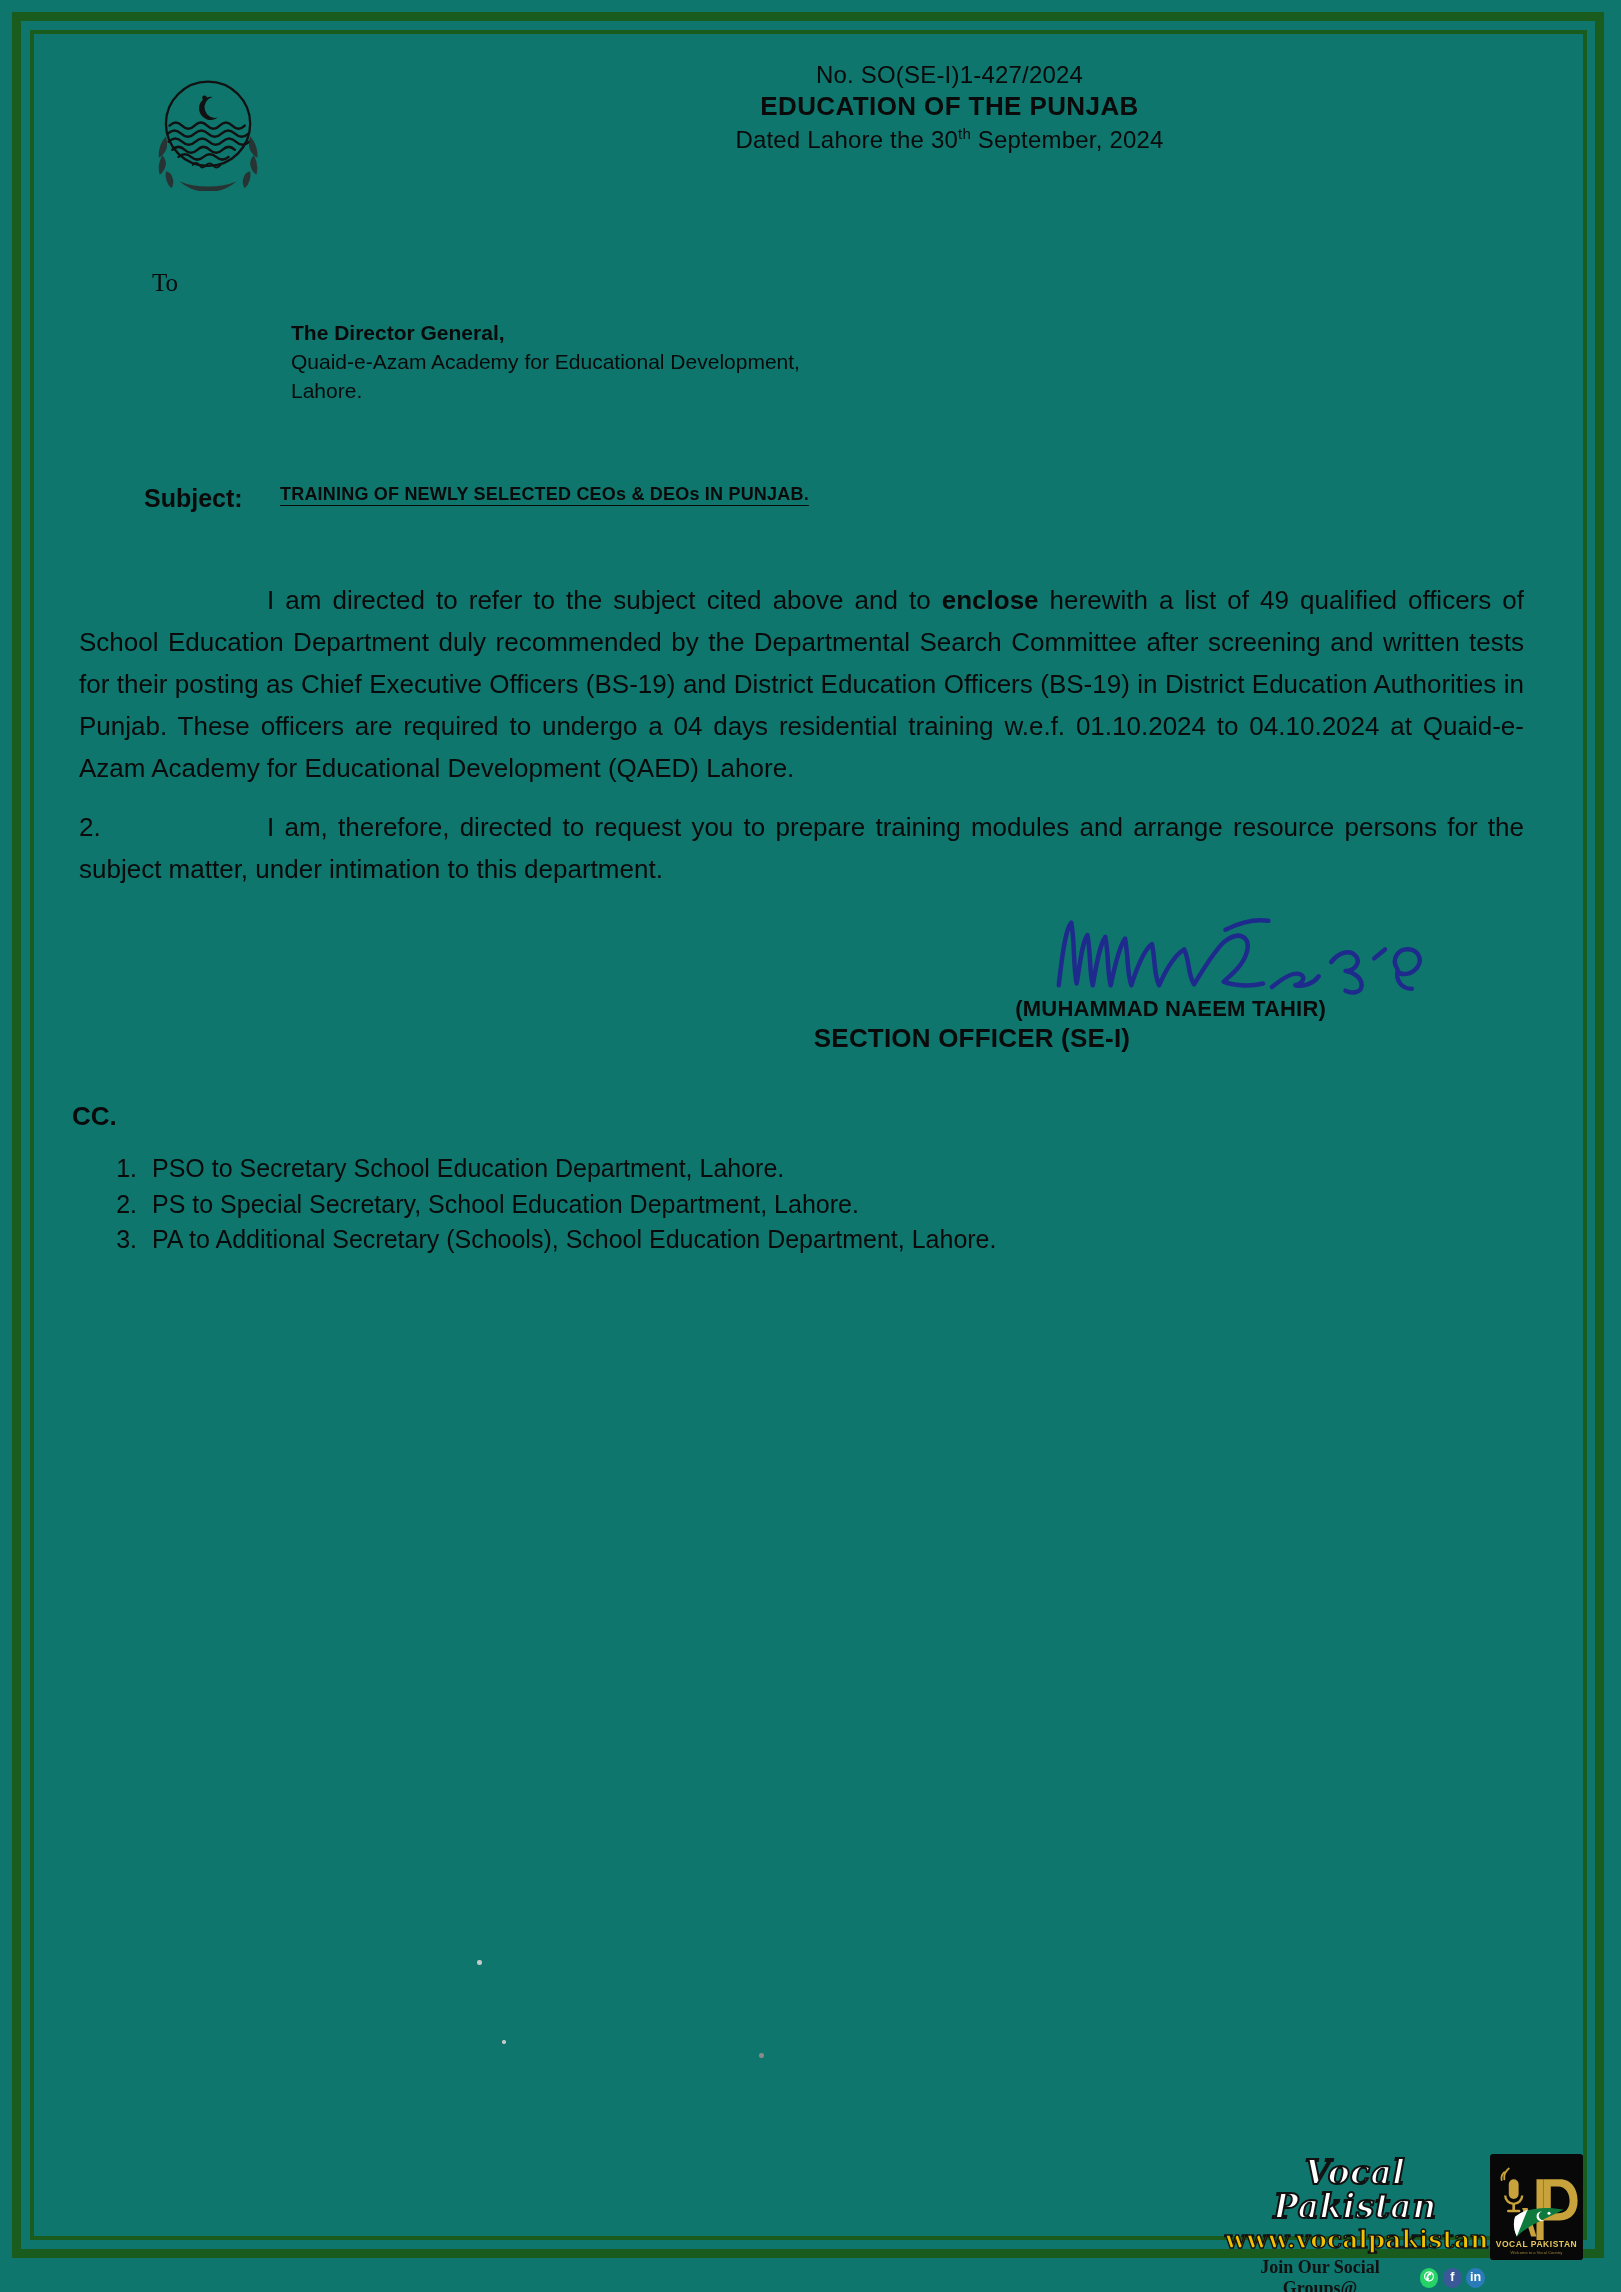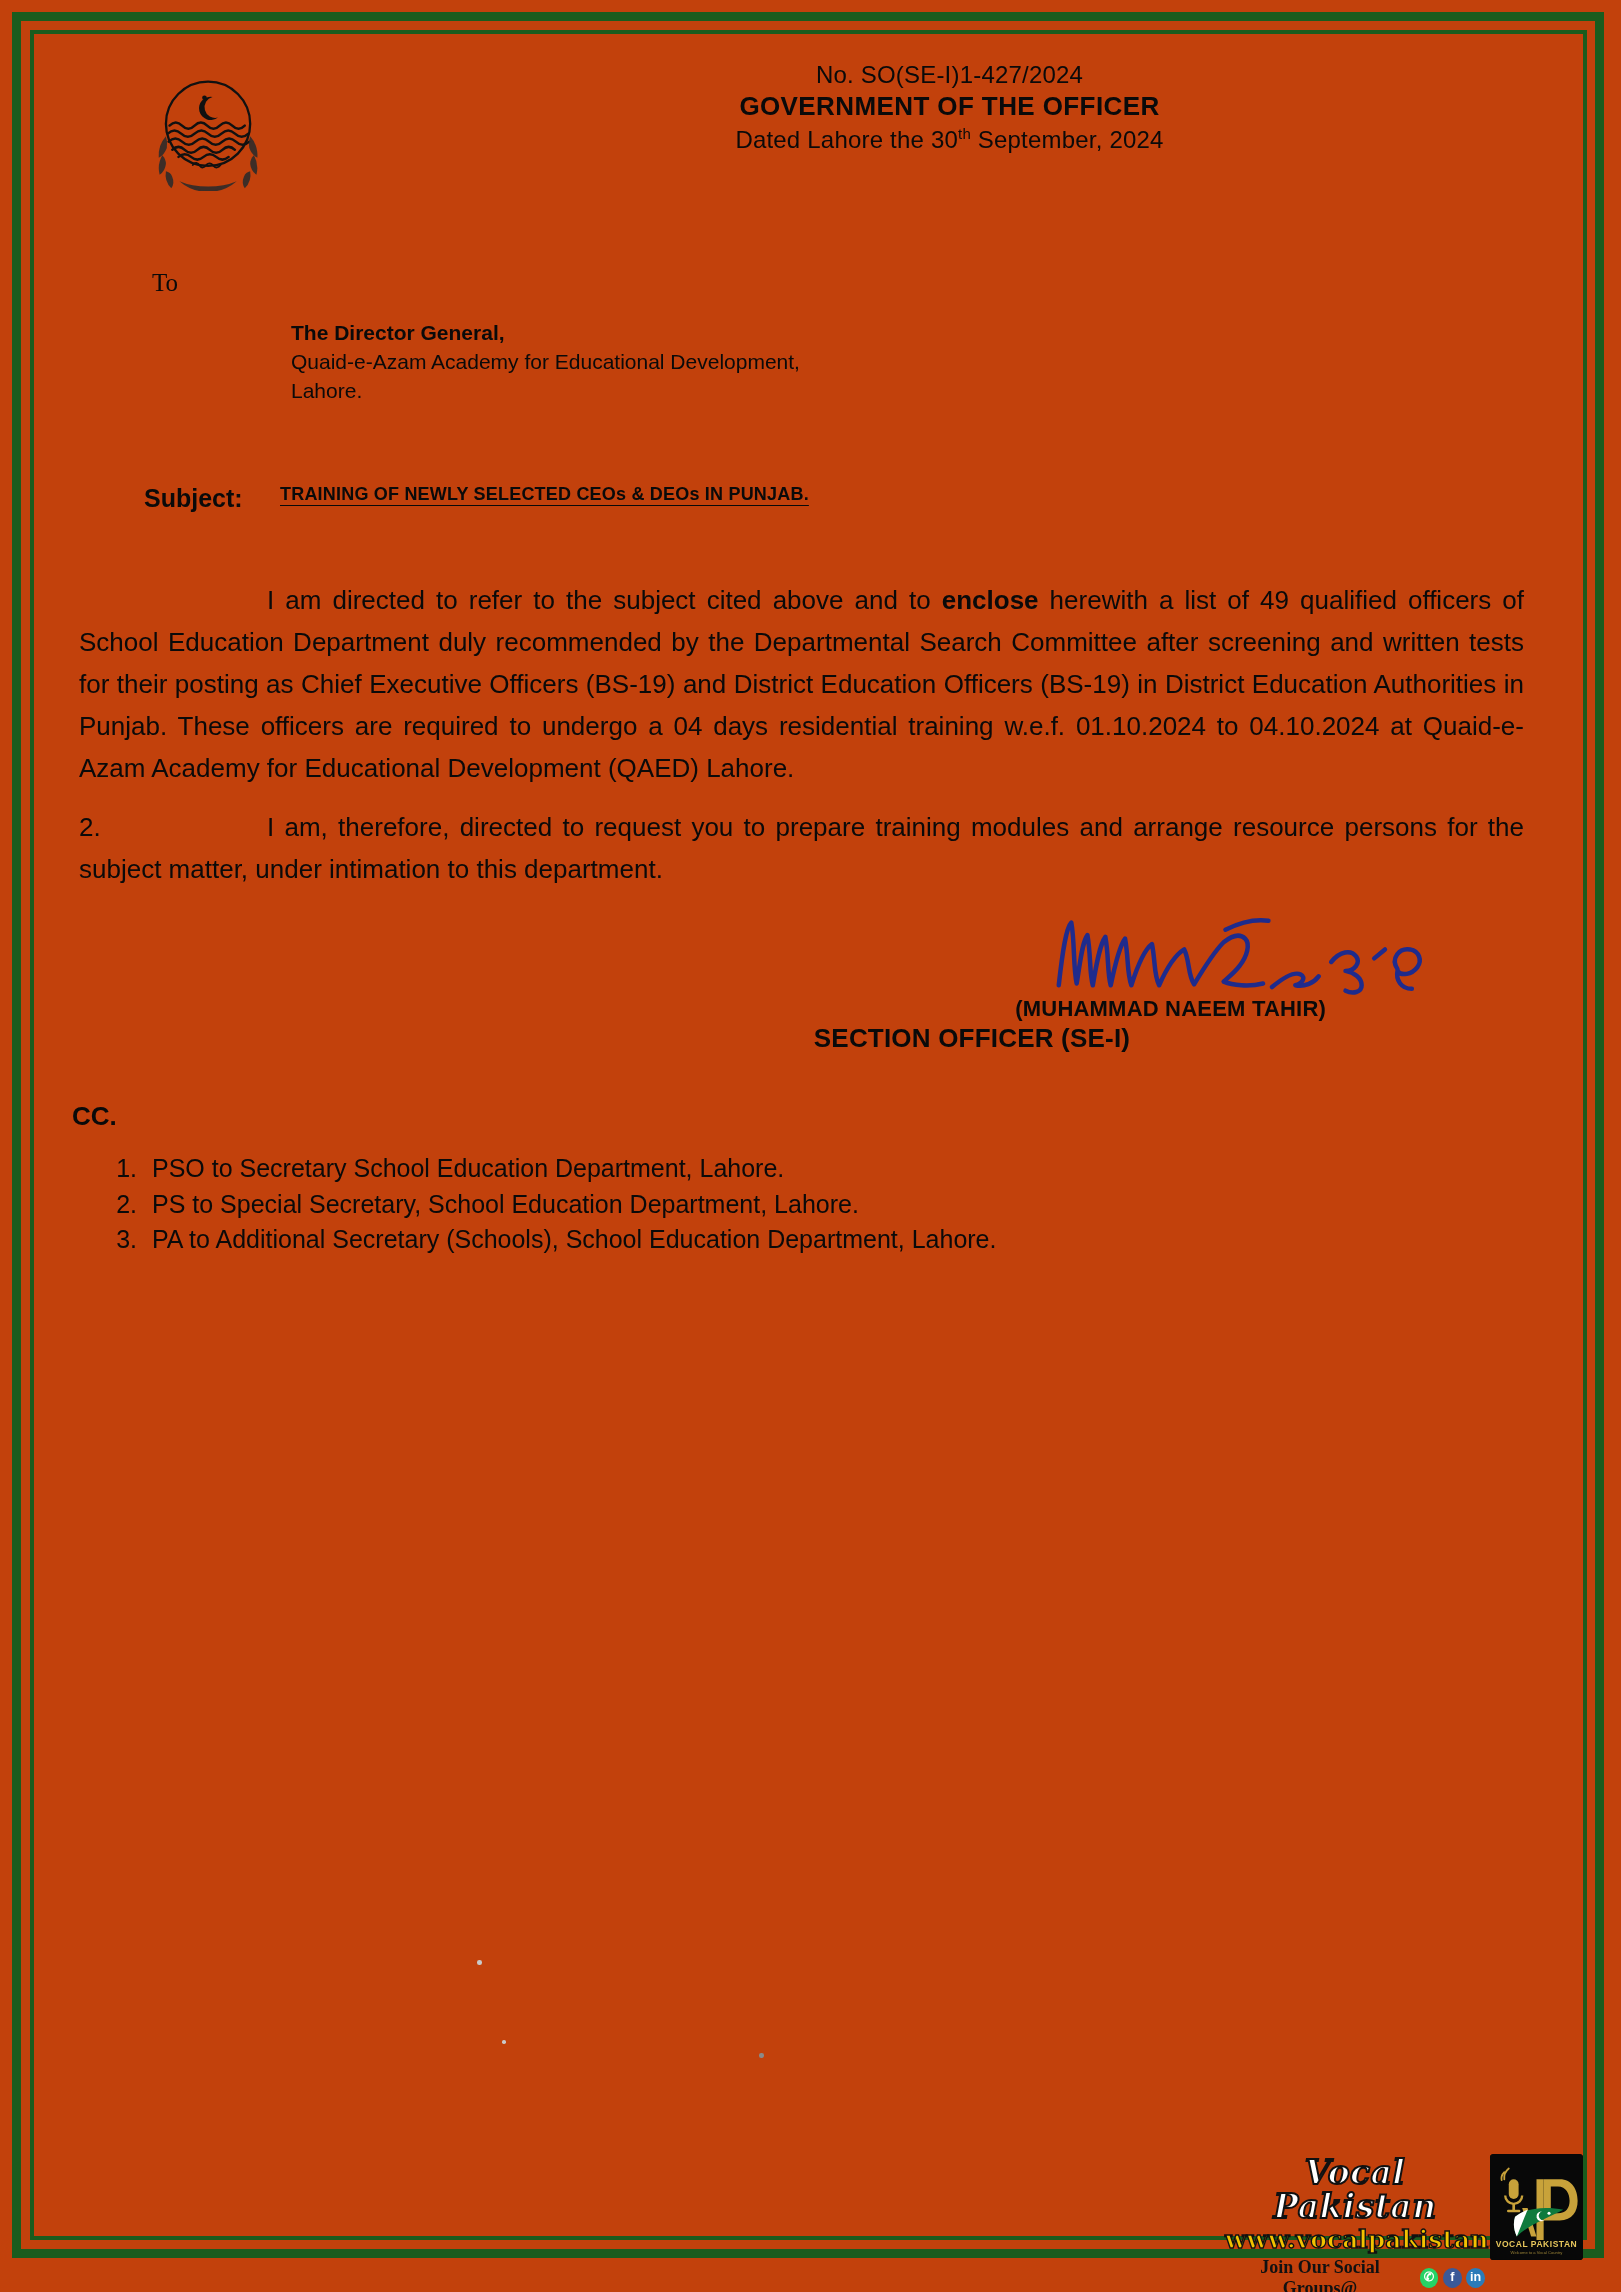--- a/index.html
+++ b/index.html
@@ -9,21 +9,21 @@
   }
   body {
     font-family: "Liberation Sans", sans-serif;
     color: #0a0a0a;
   }
 
   .page {
     position: relative;
     width: 1621px;
     height: 2293px;
-    background: #c2410c;
+    background: #0f766e;
     overflow: hidden;
   }
 
   
   .border-outer {
     position: absolute;
     left: 11.6px;
     top: 11.6px;
     width: 1592px;
     height: 2246px;
@@ -351,21 +351,21 @@
             <path d="M118 95 q6 10 3 22 q-6 -4 -7 -12 q0 -6 4 -10z"></path>
             <path d="M114 113 q2 11 -6 19 q-4 -6 -1 -13 q2 -5 7 -6z"></path>
             <path d="M35 124 q14 12 32 12 q18 0 32 -12 q-14 6 -32 6 q-18 0 -32 -6z"></path>
             <path d="M52 131 q15 8 30 0 q-15 12 -30 0z"></path>
           </g>
         </svg>
       </div>
 
       <div class="header-text">
         <div class="hdr-line hdr-no">No. SO(SE-I)1-427/2024</div>
-        <div class="hdr-line hdr-gov">GOVERNMENT OF THE OFFICER</div>
+        <div class="hdr-line hdr-gov">EDUCATION OF THE PUNJAB</div>
         <div class="hdr-line hdr-date"><span>Dated Lahore the 30</span><sup>th</sup><span> September, 2024</span></div>
       </div>
     </div>
 
     <div class="block-addr">
       <div class="to-label">To</div>
       <div class="addr-block">
         <div class="addr-line1">The Director General,</div>
         <div class="addr-line2">Quaid-e-Azam Academy for Educational Development,</div>
         <div class="addr-line3">Lahore.</div>

